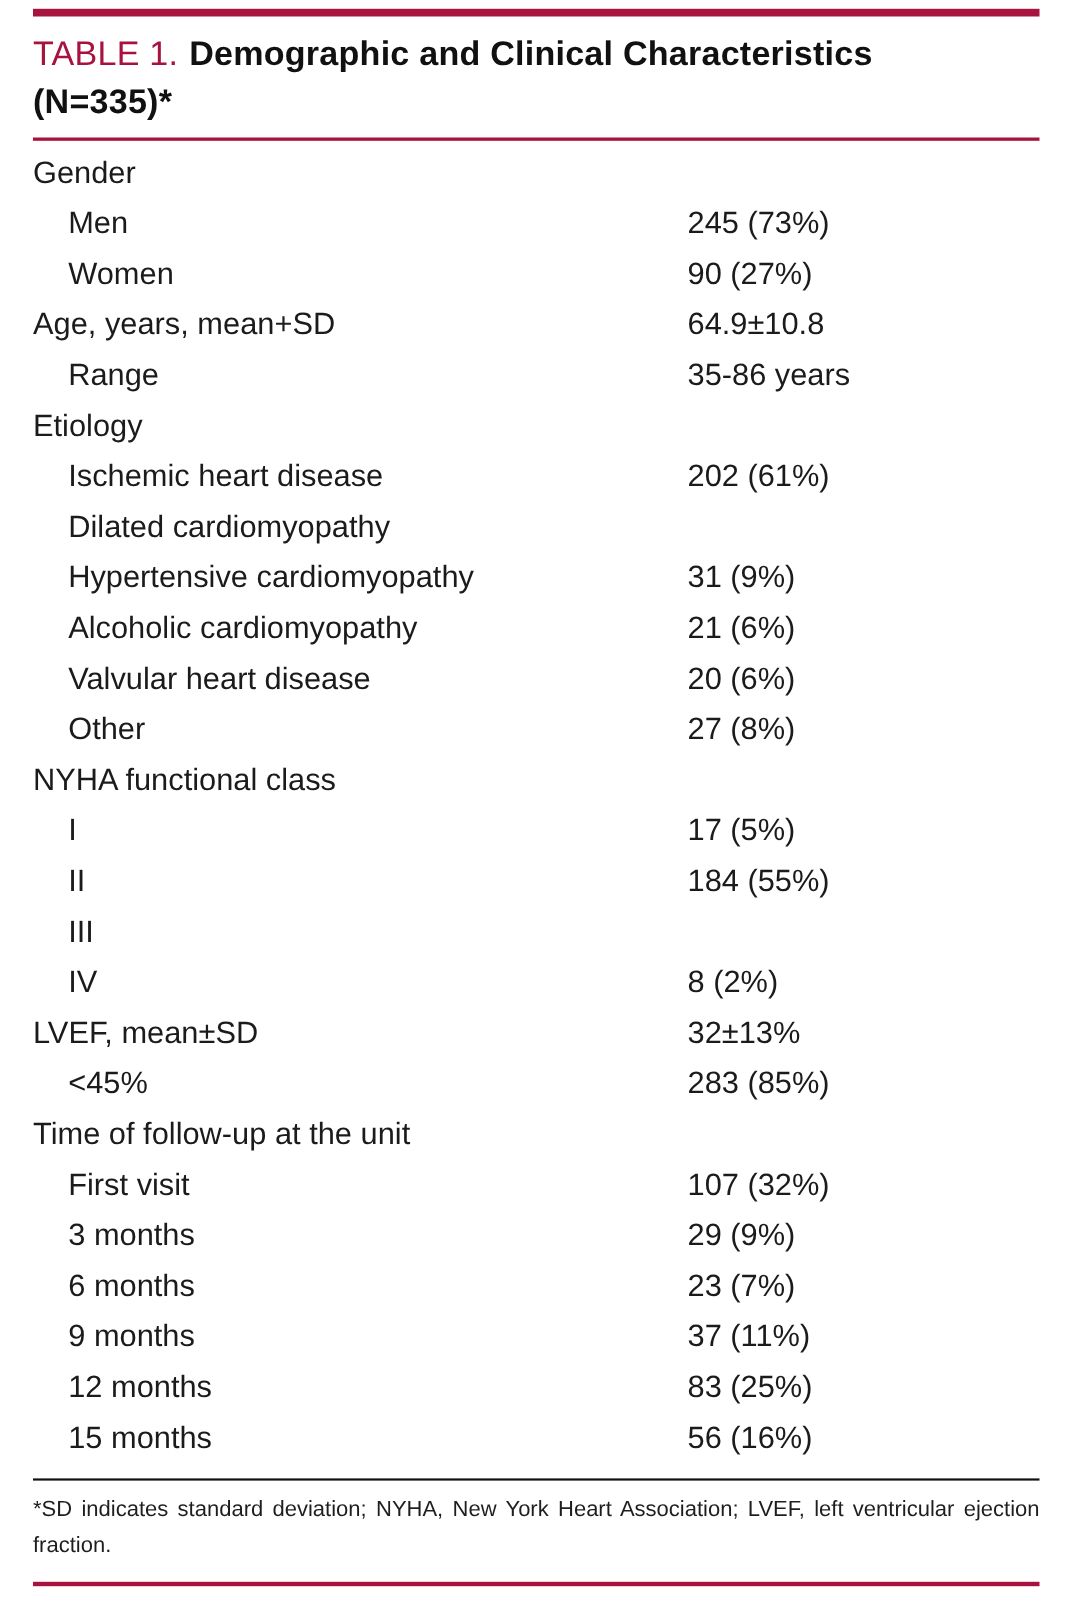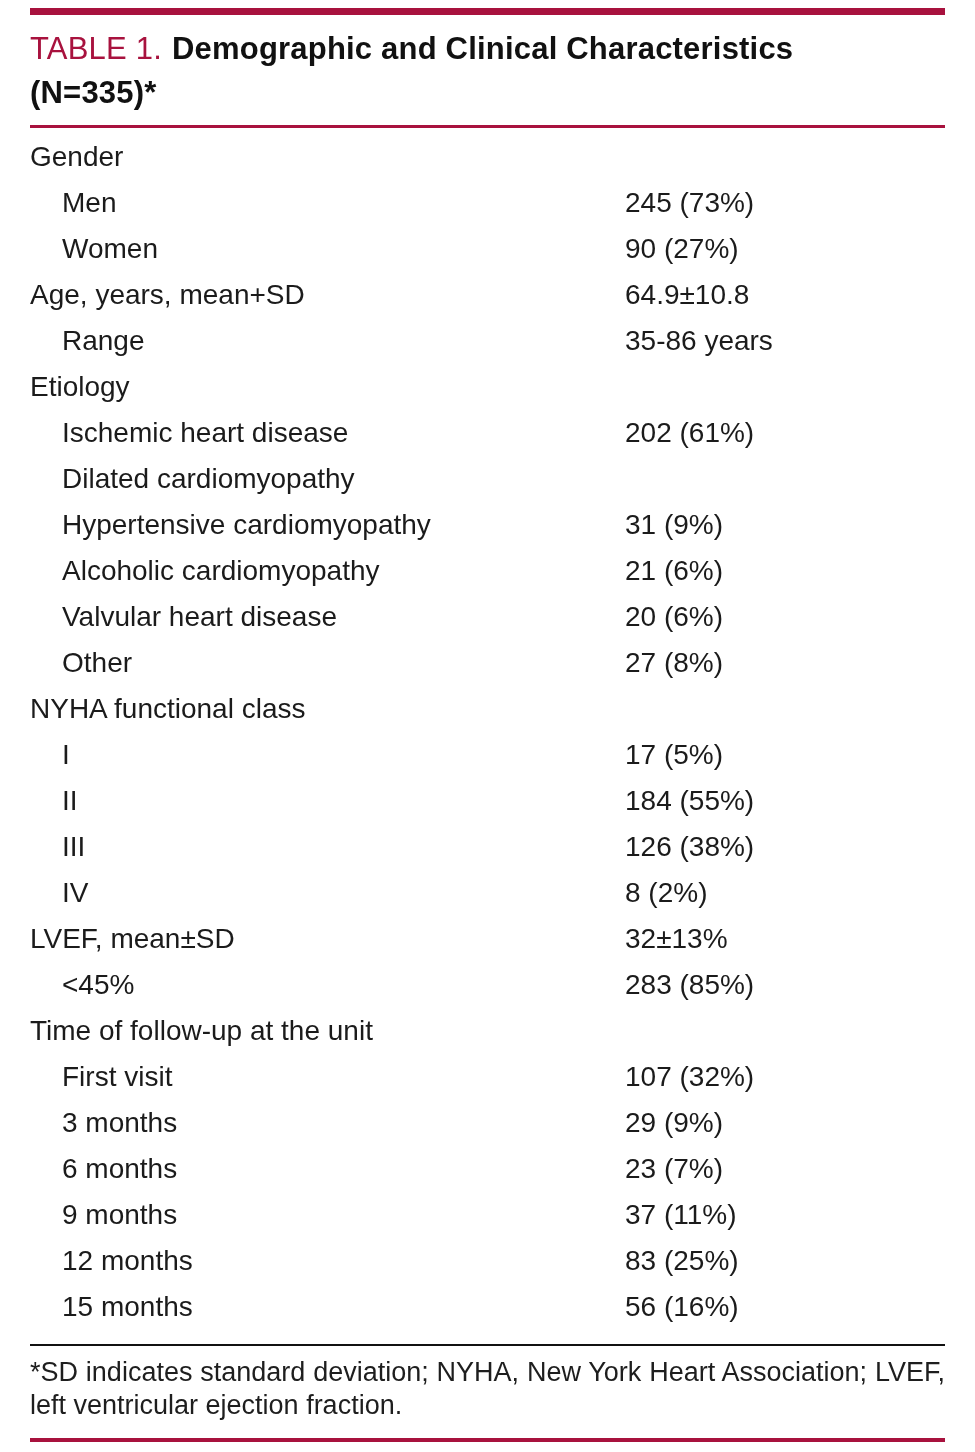--- a/index.html
+++ b/index.html
@@ -44,21 +44,21 @@
   .row.indent .label { padding-left: 32px; }
   .row .value {
     flex: 0 0 320px;
     width: 320px;
     text-align: left;
     white-space: nowrap;
   }
 
   .footnote {
     margin-top: 10px;
-    font-size: 27px;
+    font-size: 20px;
     line-height: 33px;
     text-align: justify;
     color: #1e1e1e;
   }
 </style>
 </head>
 <body>
 
 <div class="page">
   <div class="rule thick"></div>
@@ -122,21 +122,20 @@
       <div class="row indent">
         <span class="label">I</span>
         <span class="value">17 (5%)</span>
       </div>
       <div class="row indent">
         <span class="label">II</span>
         <span class="value">184 (55%)</span>
       </div>
       <div class="row indent">
         <span class="label">III</span>
-        <span class="value">126 (38%)</span>
       </div>
       <div class="row indent">
         <span class="label">IV</span>
         <span class="value">8 (2%)</span>
       </div>
       <div class="row">
         <span class="label">LVEF, mean±SD</span>
         <span class="value">32±13%</span>
       </div>
       <div class="row indent">

